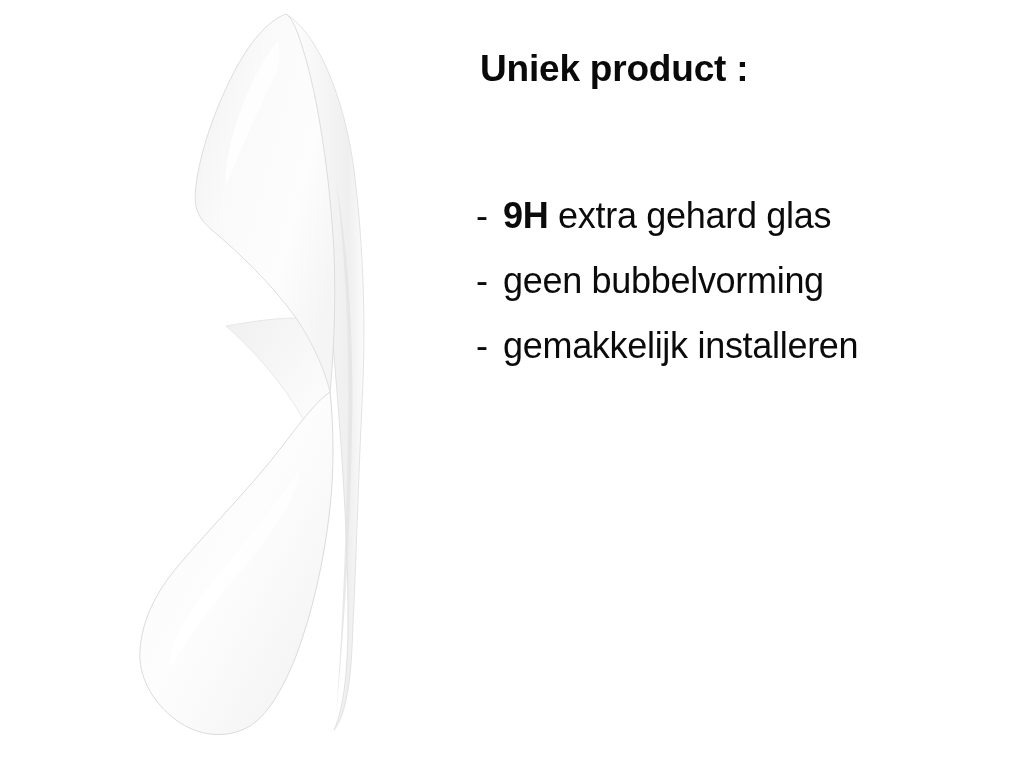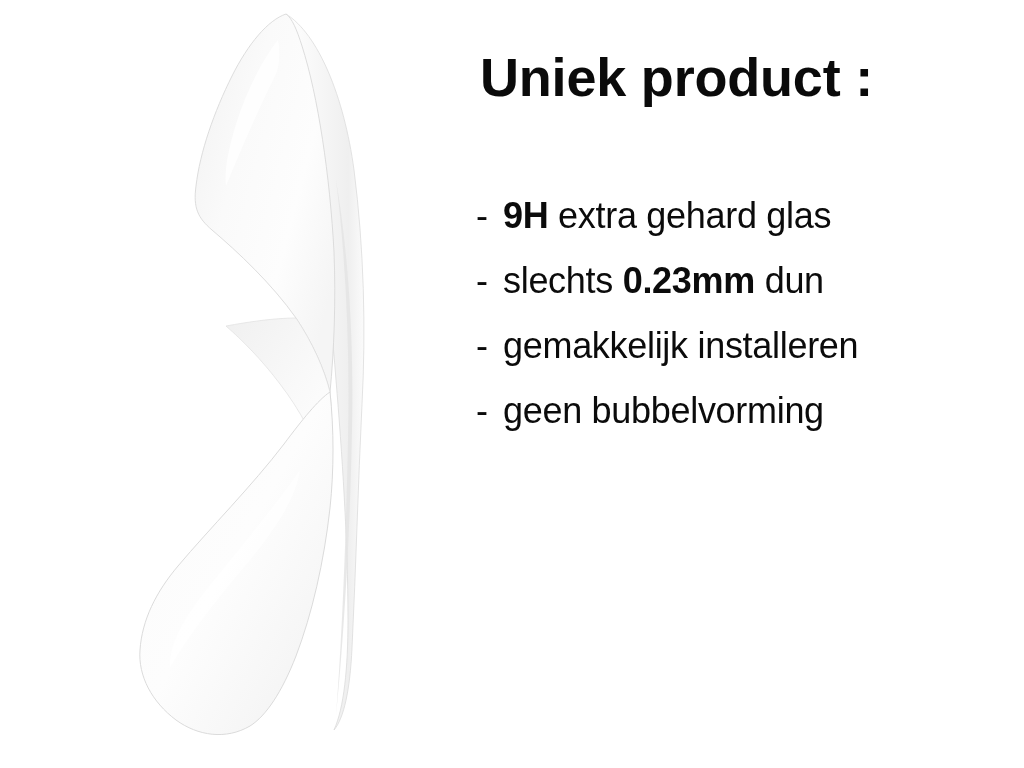--- a/index.html
+++ b/index.html
@@ -44,21 +44,21 @@
     left: 470px;
     top: 0px;
     width: 554px;
     height: 768px;
   }
 
   #heading {
     position: absolute;
     left: 10px;
     top: 50px;
-    font-size: 54px;
+    font-size: 37px;
     font-weight: bold;
     line-height: 1.0;
     letter-spacing: -0.2px;
     white-space: nowrap;
     color: #0a0a0a;
   }
 
   #feature-list {
     position: absolute;
     left: 6px;
@@ -179,30 +179,27 @@
   <div id="text-column">
 
     <div id="heading">Uniek product :</div>
 
     <ul id="feature-list">
 
       <li>
         <span class="dash">-</span><span></span><span class="bold">9H</span><span> extra gehard glas</span>
       </li>
 
+
+
+
       <li>
-        <span class="dash">-</span><span>slechts </span><span class="bold">0.23mm</span><span> dun</span>
+        <span class="dash">-</span><span>geen bubbelvorming</span><span class="bold"></span><span></span>
       </li>
-
-
 
       <li>
         <span class="dash">-</span><span>gemakkelijk installeren</span><span class="bold"></span><span></span>
       </li>
 
-      <li>
-        <span class="dash">-</span><span>geen bubbelvorming</span><span class="bold"></span><span></span>
-      </li>
-
     </ul>
   </div>
 
 </div>
 
 </body></html>

